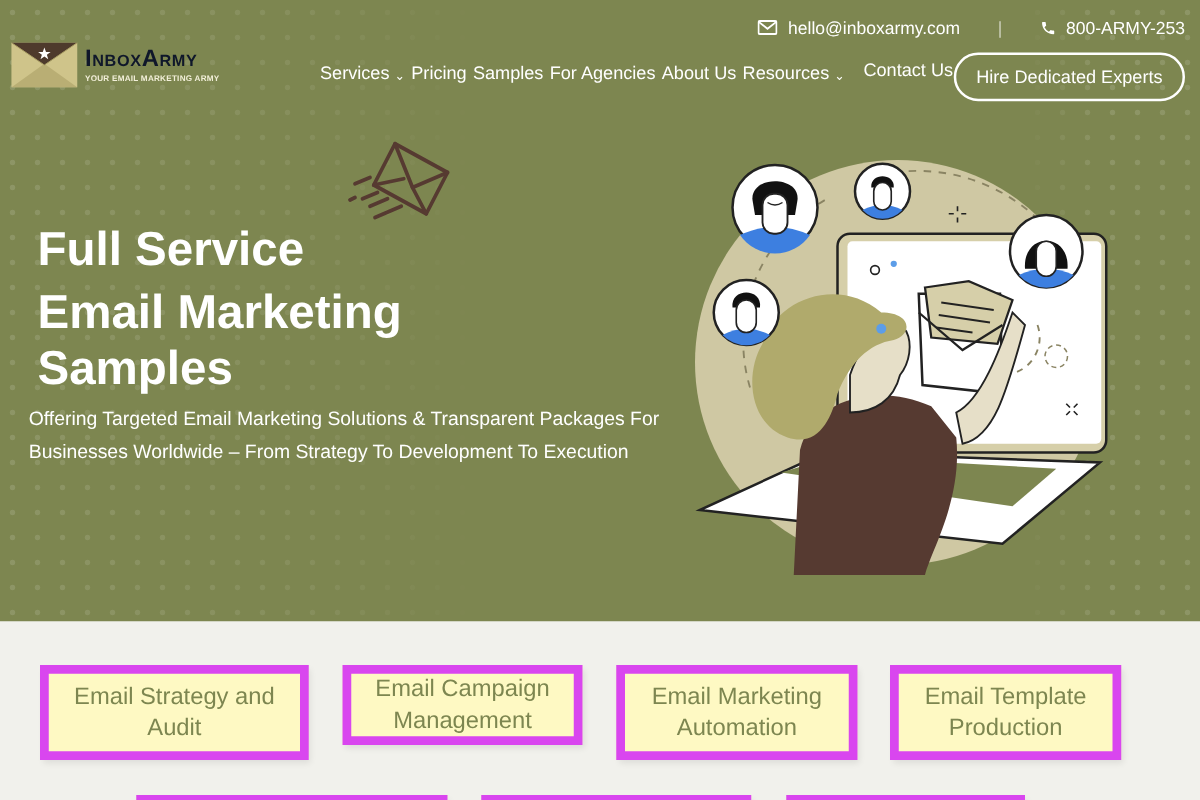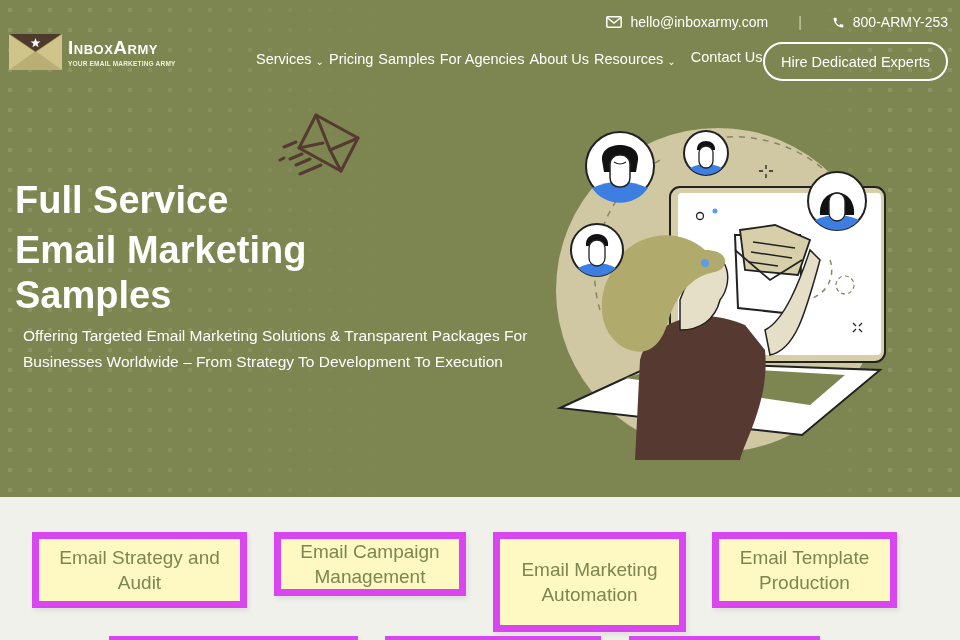--- a/index.html
+++ b/index.html
@@ -22,36 +22,36 @@
   
   .topbar { position: absolute; top: 14px; right: 12px; display: flex; align-items: center; color: #fff; font-size: 14px; gap: 16px; }
   .topbar .item { display: flex; align-items: center; gap: 8px; }
   .topbar .sep { margin: 0 14px; opacity: 0.6; }
   .topbar svg { display: block; }
 
   
   .logo { position: absolute; left: 9px; top: 34px; display: flex; align-items: center; gap: 6px; }
   .logo-env { width: 53px; height: 36px; position: relative; }
   .logo-text { display: flex; flex-direction: column; }
-  .logo-title { color: #ffffff; font-weight: bold; font-size: 19px; letter-spacing: 0.5px; font-variant: small-caps; line-height: 20px; }
+  .logo-title { color: #0f172a; font-weight: bold; font-size: 19px; letter-spacing: 0.5px; font-variant: small-caps; line-height: 20px; }
   .logo-tag { color: #f2efd9; font-weight: bold; font-size: 6.5px; letter-spacing: 0.2px; margin-top: 2px; }
 
   
   .nav { position: absolute; left: 256px; top: 51px; display: flex; gap: 5px; color: #fff; font-size: 14.5px; }
   .nav .nav-item { display: flex; align-items: center; gap: 4px; cursor: pointer; white-space: nowrap; }
   .nav .chev { font-size: 10px; transform: translateY(2px); }
 
   .hire-btn {
     position: absolute; left: 763px; top: 42px; width: 185px; height: 39px;
     border: 2px solid #fff; border-radius: 20px; color: #fff; font-size: 14.5px;
     display: flex; align-items: center; justify-content: center; cursor: pointer;
   }
 
   
-  .hero-title { position: absolute; left: 15px; top: 178px; color: #fff; font-weight: bold; font-size: 38px; line-height: 45px; }
+  .hero-title { position: absolute; left: 30px; top: 178px; color: #fff; font-weight: bold; font-size: 38px; line-height: 45px; }
   .hero-title div:nth-child(2) { margin-top: 5px; }
   .hero-sub { position: absolute; left: 23px; top: 323px; width: 510px; color: #fff; font-size: 15.5px; line-height: 26px; }
 
   .flying-env { position: absolute; left: 270px; top: 105px; }
   .illustration { position: absolute; left: 540px; top: 100px; width: 360px; height: 360px; }
 
   
   .cards { position: absolute; left: 0; top: 497px; width: 960px; height: 143px; }
   .card {
     position: absolute; border: 7px solid #d946ef; background: #fef9c3;
@@ -224,21 +224,21 @@
   </div>
 </div>
 
 <section class="cards">
   <a class="card" style="left:32px; top:35px; width:215px; height:76px;">
     <span style="width:175px;">Email Strategy and Audit</span>
   </a>
   <a class="card" style="left:274px; top:35px; width:192px; height:64px;">
     <span style="width:160px;">Email Campaign Management</span>
   </a>
-  <a class="card" style="left:493px; top:35px; width:193px; height:100px;">
+  <a class="card" style="left:493px; top:35px; width:193px; height:76px;">
     <span style="width:160px;">Email Marketing Automation</span>
   </a>
   <a class="card" style="left:712px; top:35px; width:185px; height:76px;">
     <span style="width:150px;">Email Template Production</span>
   </a>
   <div class="card" style="left:109px; top:139px; width:249px; height:20px;"></div>
   <div class="card" style="left:385px; top:139px; width:216px; height:20px;"></div>
   <div class="card" style="left:629px; top:139px; width:191px; height:20px;"></div>
 </section>
 

